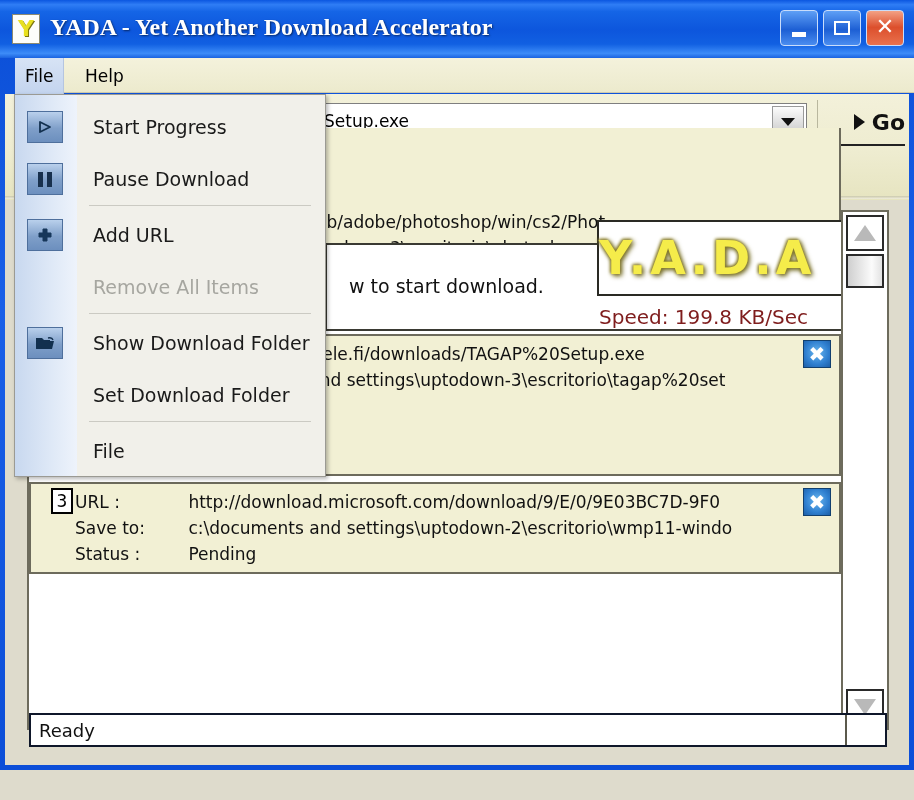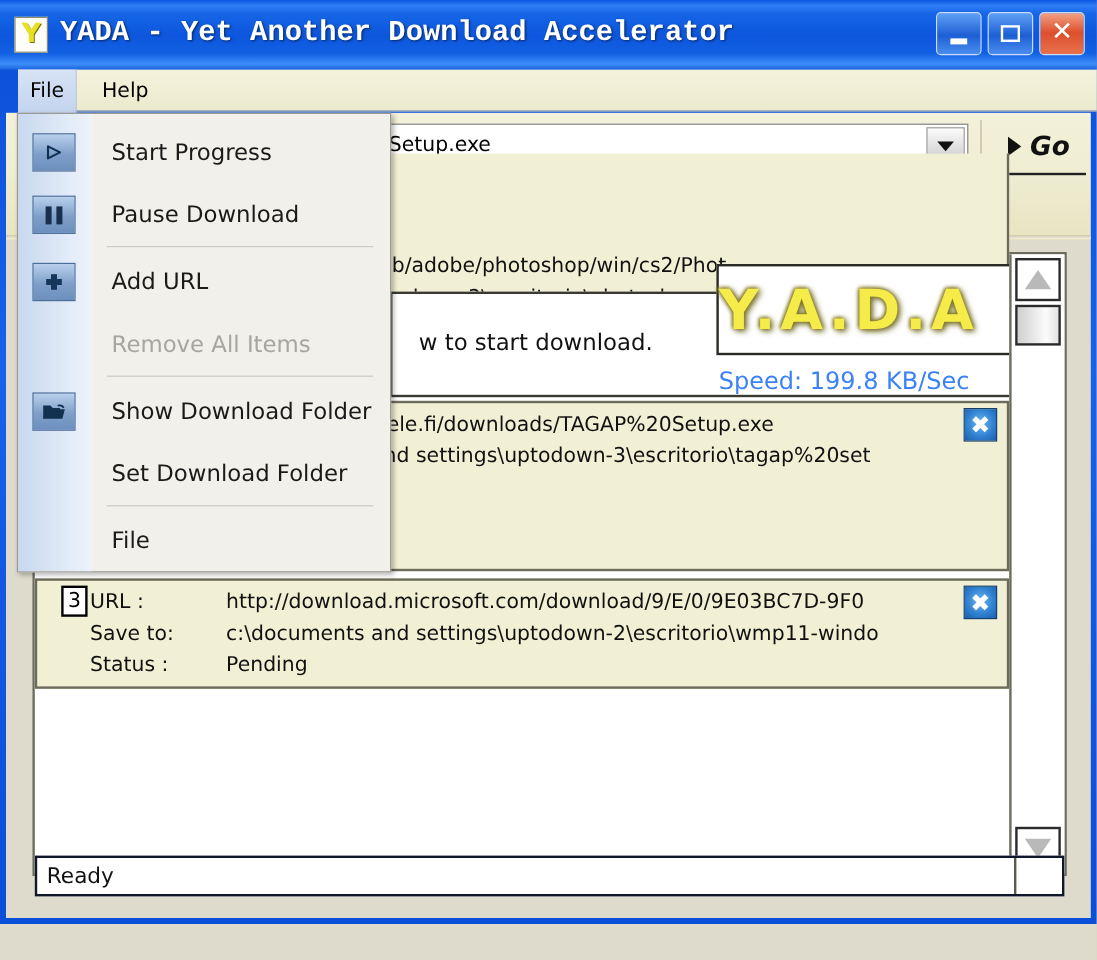--- a/index.html
+++ b/index.html
@@ -54,21 +54,21 @@
   }
   .title-text {
     position: absolute;
     left: 50px; top: 14px;
     font-size: 24px;
     font-weight: bold;
     color: #ffffff;
     letter-spacing: 0px;
     text-shadow: 1px 1px 2px rgba(0,0,0,.55);
     white-space: nowrap;
-    font-family: Liberation Mono, monospace;
+    font-family: Liberation Serif, serif;
   }
   .win-btns {
     position: absolute;
     right: 10px; top: 10px;
     display: flex; gap: 5px;
   }
   .wb {
     width: 38px; height: 36px;
     border-radius: 4px;
     box-sizing: border-box;
@@ -154,25 +154,24 @@
   .go-sep {
     position: absolute;
     left: 812px; top: 6px;
     width: 1px; height: 44px;
     background: #b9b79e;
   }
   .go-btn {
     position: absolute;
     left: 822px; top: 6px;
     width: 78px; height: 44px;
-    display: flex; align-items: center; justify-content: center;
+    display: flex; align-items: center; justify-content: flex-end;
     gap: 7px;
     background: transparent;
     border-bottom: 2px solid #222;
-    font-style: italic;
   }
   .go-tri {
     width: 0; height: 0;
     border-top: 8px solid transparent;
     border-bottom: 8px solid transparent;
     border-left: 11px solid #111;
   }
   .go-label {
     font-size: 22px; font-weight: bold; color: #111;
     font-family: "DejaVu Sans", sans-serif;
@@ -332,21 +331,21 @@
   .logo-text {
     font-size: 46px; font-weight: bold;
     color: #f5ec4a;
     letter-spacing: 4px;
     text-shadow: 0 0 4px #8b8030, 2px 2px 5px #6e6520, -1px -1px 3px #9a8e3a;
     font-family: "DejaVu Sans", sans-serif;
   }
   .speed-text {
     position: absolute;
     left: 570px; top: 93px;
-    font-size: 20px; color: #3b82f6;
+    font-size: 20px; color: #7f1d1d;
     font-family: "DejaVu Sans", sans-serif;
   }
 
   
   .statusbar {
     position: absolute;
     left: 24px; bottom: 18px;
     width: 858px; height: 34px;
     background: #ffffff;
     border: 2px solid #0f172a;

